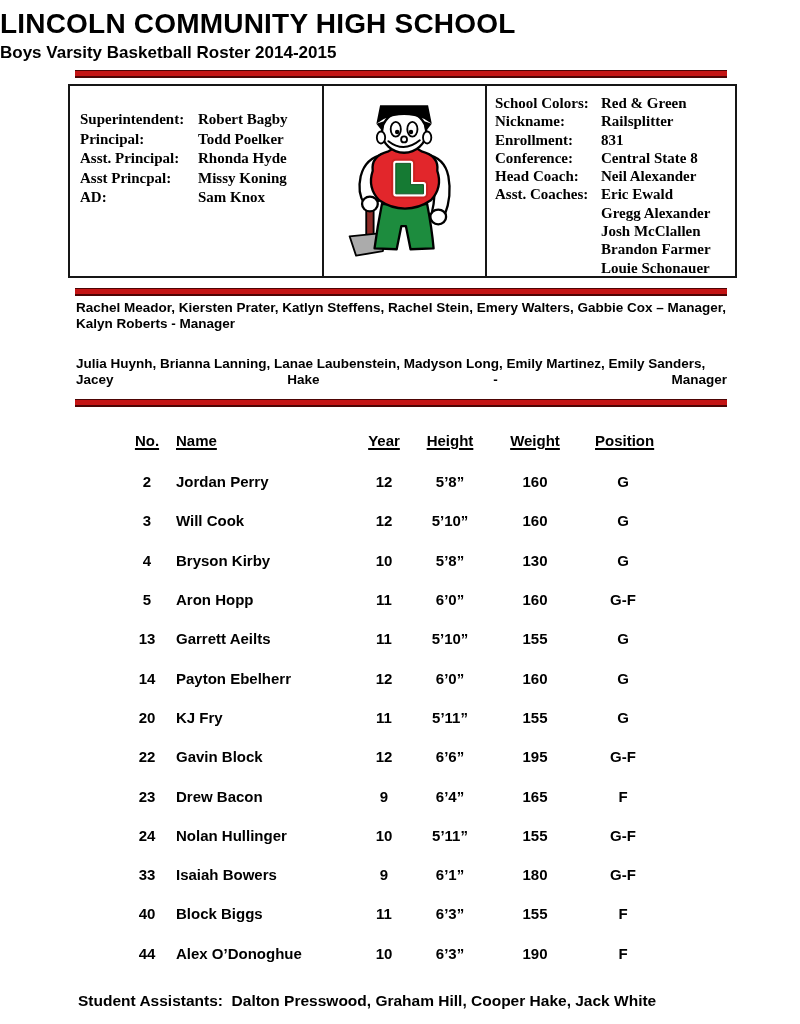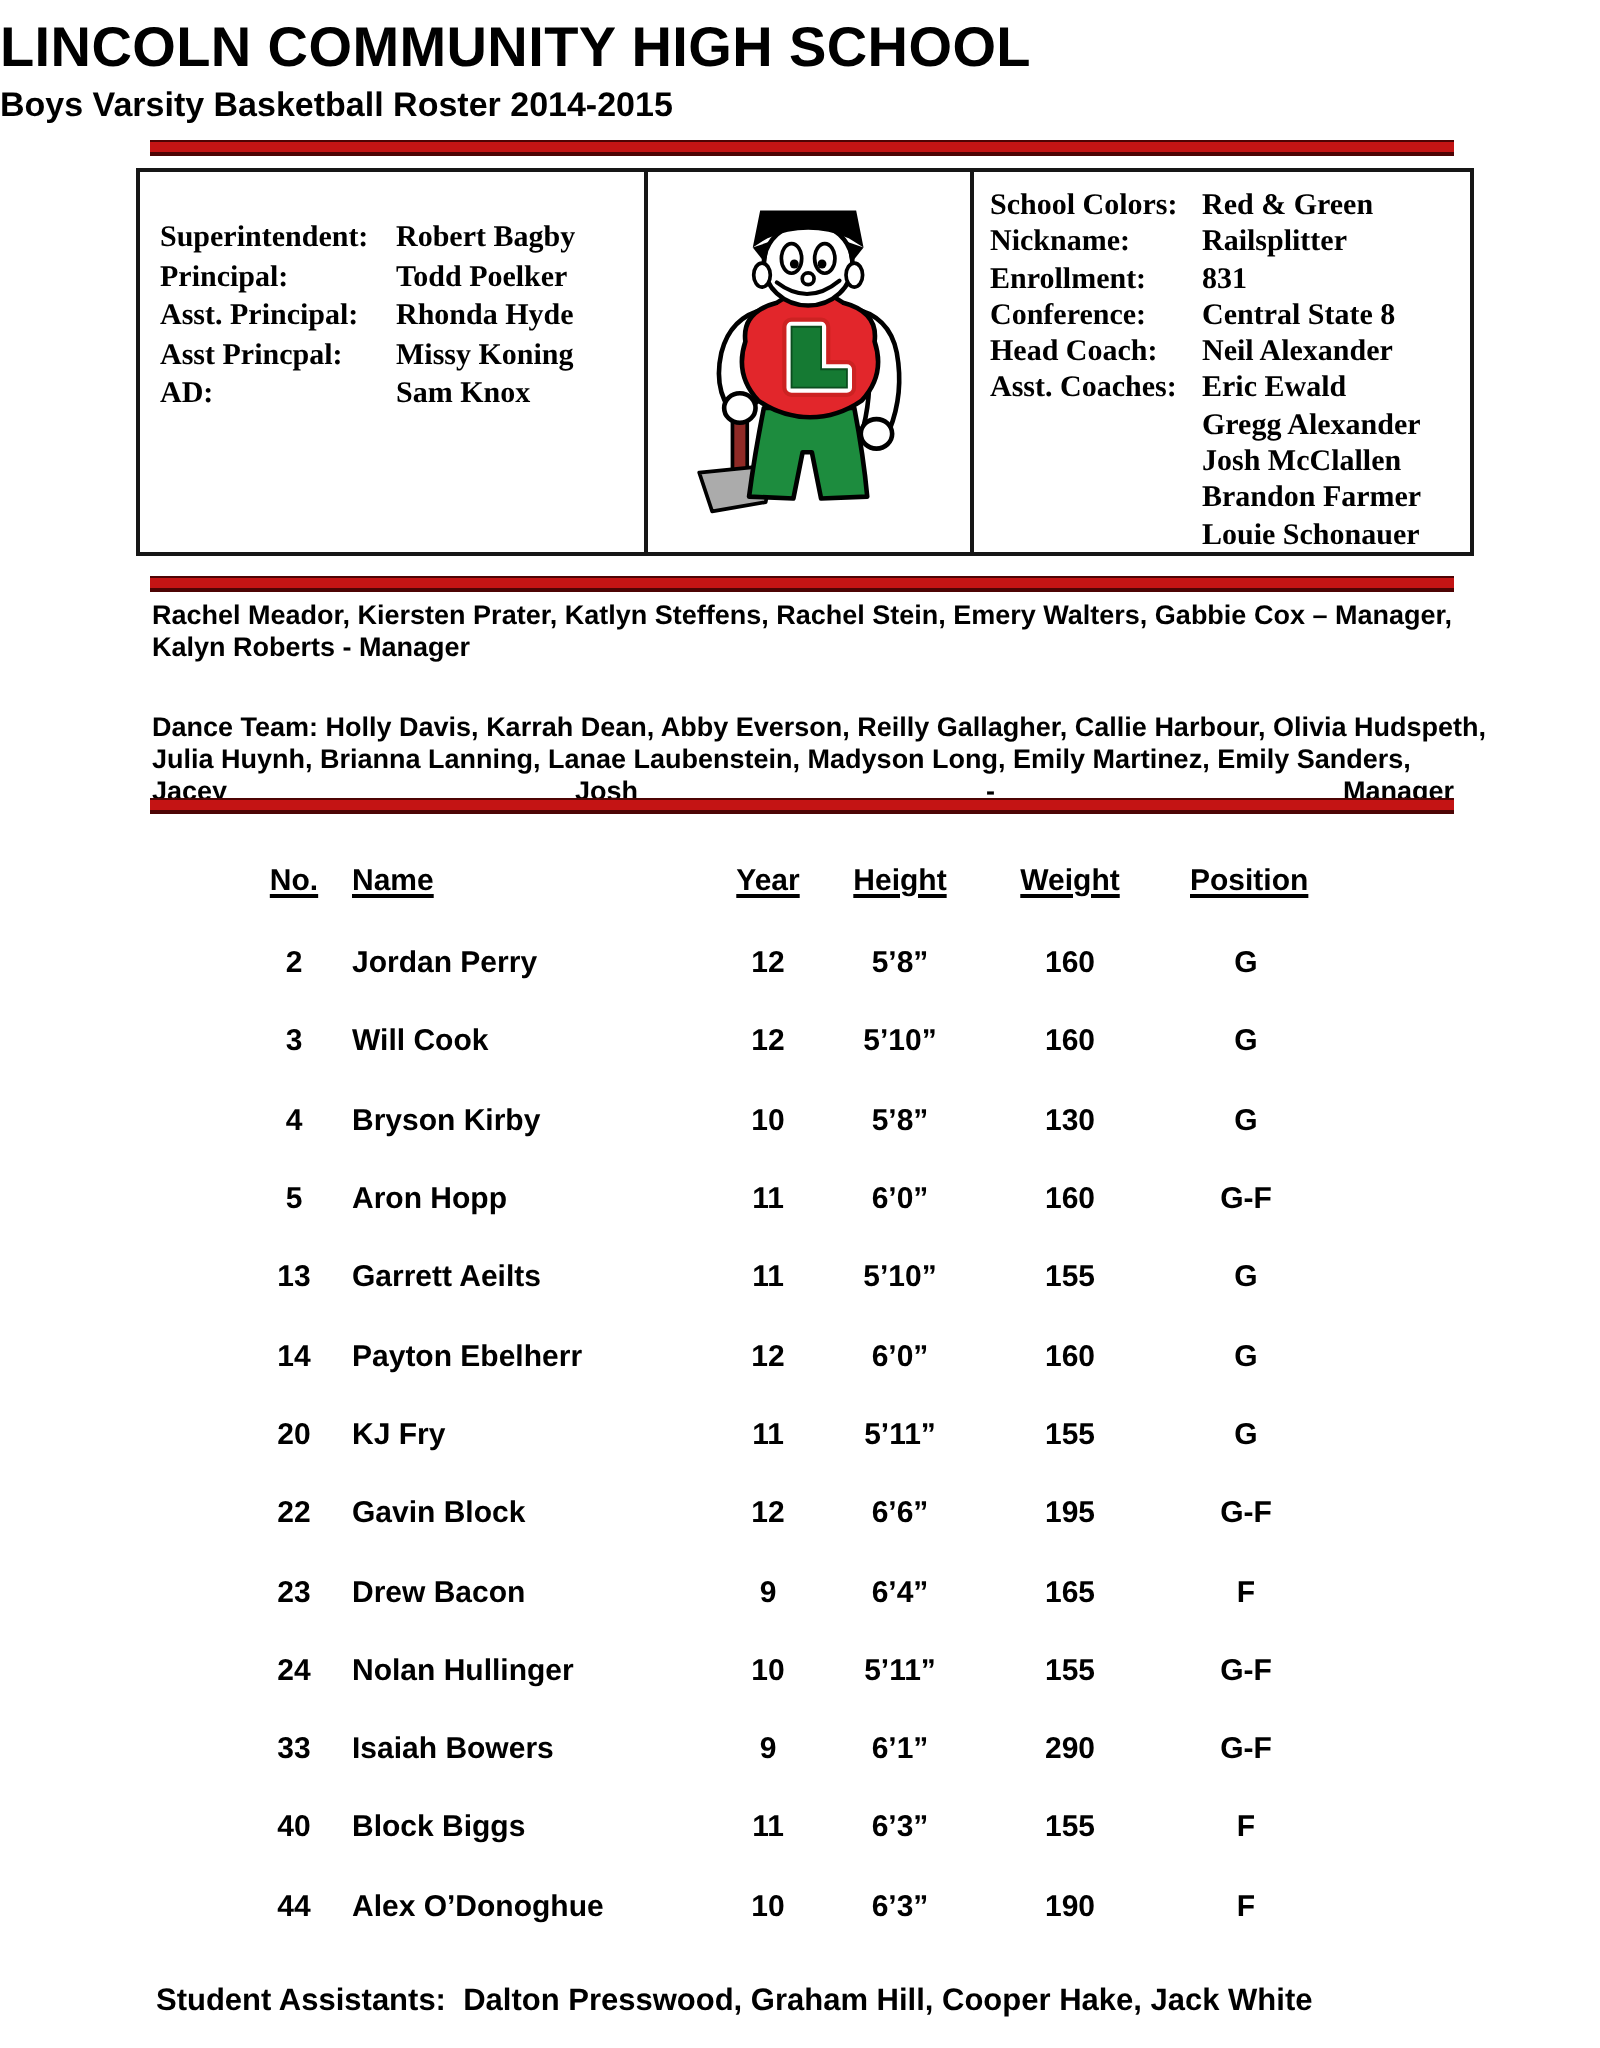--- a/index.html
+++ b/index.html
@@ -177,25 +177,24 @@
 </div>
 
 <div class="abs rule rule2"></div>
 
 <div class="abs squad cheer">
   <div class="line">Rachel Meador, Kiersten Prater, Katlyn Steffens, Rachel Stein, Emery Walters, Gabbie Cox – Manager,</div>
   <div class="line">Kalyn Roberts - Manager</div>
 </div>
 
 <div class="abs squad dance">
-  <div class="line">Dance Team: Holly Davis, Karrah Dean, Abby Everson, Reilly Gallagher, Callie Harbour, Olivia Hudspeth,</div>
   <div class="line">Julia Huynh, Brianna Lanning, Lanae Laubenstein, Madyson Long, Emily Martinez, Emily Sanders,</div>
   <div class="justified-line">
     <span>Jacey</span>
-    <span>Josh</span>
+    <span>Hake</span>
     <span>-</span>
     <span>Manager</span>
   </div>
 </div>
 
 <div class="abs rule rule3"></div>
 
 <div class="abs roster">
   <div class="r-grid roster-header">
     <div>No.</div>
@@ -284,21 +283,21 @@
         <div class="cell">10</div>
         <div class="cell">5’11”</div>
         <div class="cell">155</div>
         <div class="cell">G-F</div>
       </div>
     <div class="r-grid roster-row">
         <div class="cell">33</div>
         <div class="cell-name">Isaiah Bowers</div>
         <div class="cell">9</div>
         <div class="cell">6’1”</div>
-        <div class="cell">290</div>
+        <div class="cell">180</div>
         <div class="cell">G-F</div>
       </div>
     <div class="r-grid roster-row">
         <div class="cell">40</div>
         <div class="cell-name">Block Biggs</div>
         <div class="cell">11</div>
         <div class="cell">6’3”</div>
         <div class="cell">155</div>
         <div class="cell">F</div>
       </div>

